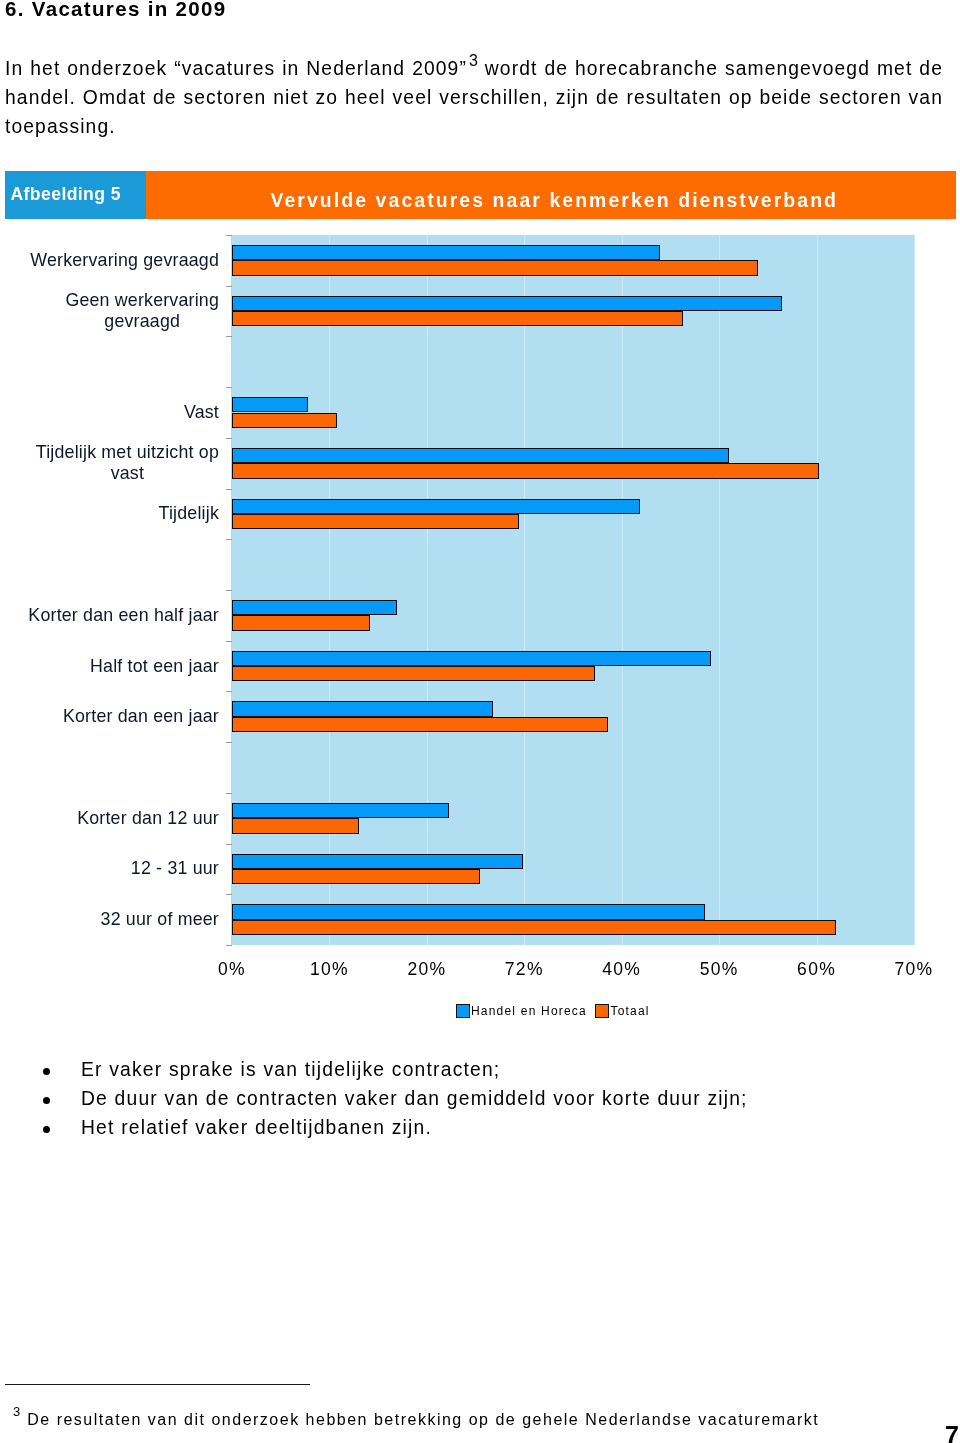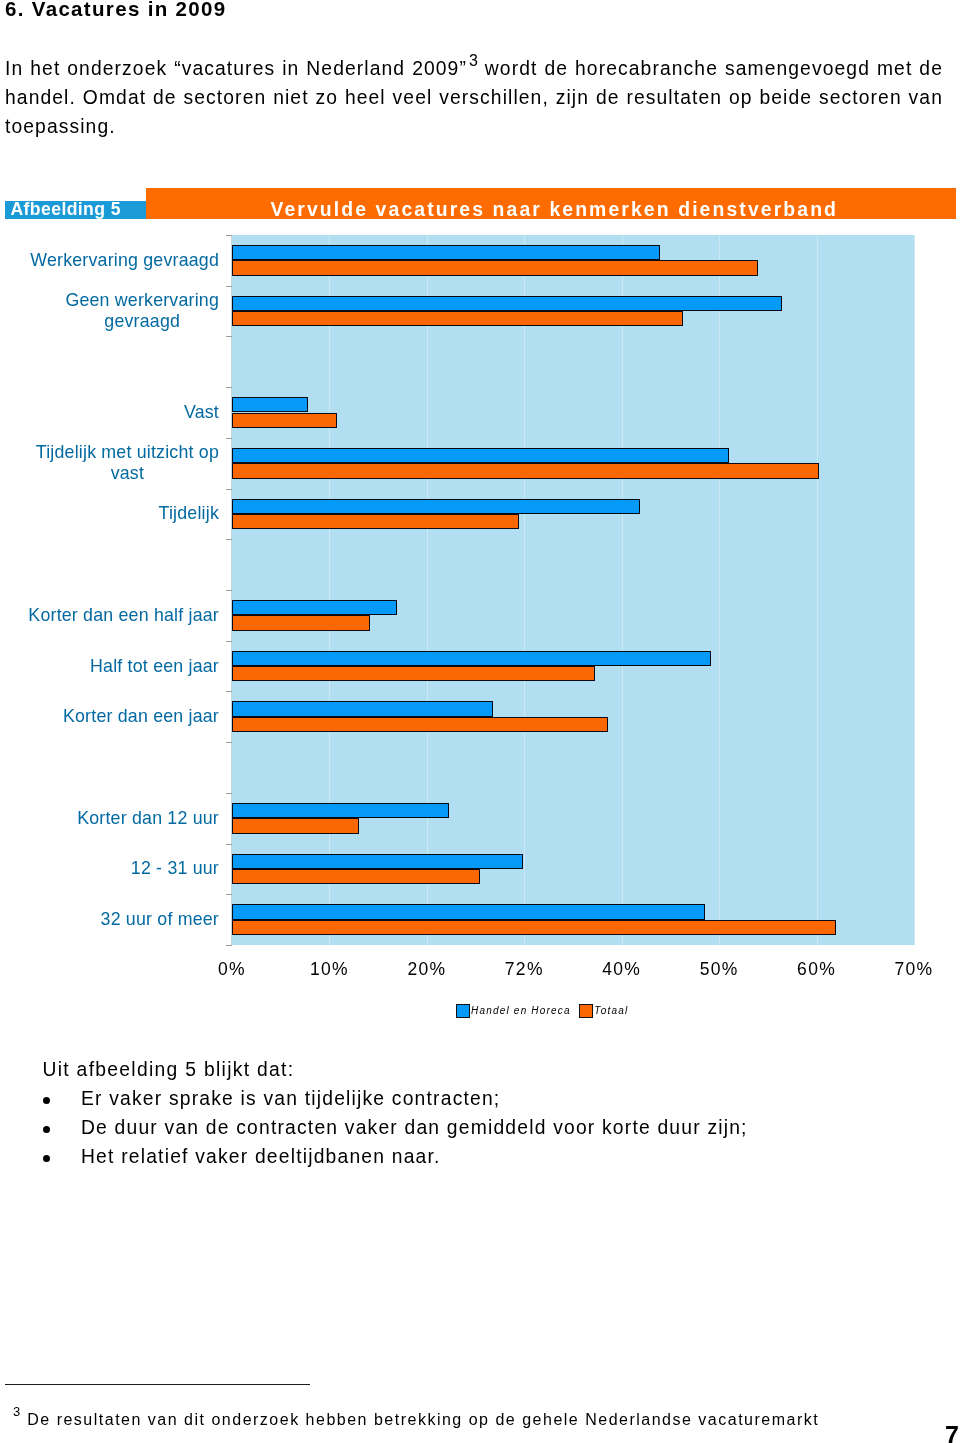--- a/index.html
+++ b/index.html
@@ -9,49 +9,49 @@
 
   
   .doc-heading{position:absolute;left:5px;top:-2px;margin:0;font-size:20.5px;font-weight:bold;
     letter-spacing:1.33px;color:#000;line-height:22px;white-space:nowrap;}
   .intro{position:absolute;left:5px;top:54px;width:938px;margin:0;font-size:19.3px;
     line-height:29px;letter-spacing:1.1px;color:#000;text-align:justify;}
   .intro sup{font-size:16px;vertical-align:baseline;letter-spacing:0;padding-left:2px;
     display:inline-block;line-height:0;height:0;position:relative;top:-9.5px;}
 
   
-  .fig-banner{position:absolute;left:5px;top:171px;width:951px;height:48px;display:flex;align-items:flex-end;}
+  .fig-banner{position:absolute;left:5px;top:171px;width:951px;height:48px;display:flex;}
   .fig-tag{width:140.5px;background:#1A9BD7;color:#fff;font-size:17.6px;font-weight:bold;
     letter-spacing:0.4px;display:flex;align-items:center;padding-left:5.5px;box-sizing:border-box;
     line-height:1;}
   .fig-title{flex:1;background:#FD6B01;color:#fff;font-size:19.4px;font-weight:bold;
     letter-spacing:2.1px;display:flex;align-items:center;justify-content:center;padding-left:7px;padding-top:12px;
     box-sizing:border-box;line-height:1;}
 
   
   .chart{position:absolute;left:0;top:0;width:960px;height:1030px;}
   .plot{position:absolute;left:232px;top:235px;width:682px;height:710px;background:#B2DEF1;}
   .grid{position:absolute;inset:0;}
   .grid i{position:absolute;top:0;bottom:0;width:1px;background:#CBEAF6;}
   .bars{position:absolute;inset:0;}
   .bars b{position:absolute;display:block;border:1.3px solid #0a0a14;box-sizing:border-box;}
   .yaxis{position:absolute;left:231.2px;top:235px;width:1px;height:711px;background:#C4D4DC;}
   .ticks i{position:absolute;width:5.5px;height:1px;background:#9A9A9A;}
   .cat-labels{position:absolute;left:0;top:0;width:960px;height:1030px;}
   .cat-labels .cl{position:absolute;right:741px;width:240px;text-align:right;}
   .cat-labels .cl i{display:inline-block;font-style:normal;text-align:center;
-    font-size:17.8px;line-height:21px;letter-spacing:0.2px;color:#0369a1;}
+    font-size:17.8px;line-height:21px;letter-spacing:0.2px;color:#0f172a;}
   .xticklabels{position:absolute;left:0;top:0;width:960px;}
   .xticklabels span{position:absolute;font-size:17.5px;letter-spacing:1.3px;color:#000;
     transform:translateX(-50%);white-space:nowrap;}
   .legend{position:absolute;left:455.5px;top:1004px;width:480px;display:flex;
     justify-content:flex-start;align-items:center;gap:8px;}
   .legend .li{display:flex;align-items:center;gap:1.5px;}
   .legend .sw{width:14px;height:14px;border:1.4px solid #121212;box-sizing:border-box;display:block;}
-  .legend .lb{font-size:10px;letter-spacing:1.2px;color:#000;line-height:14px;font-style:italic;}
+  .legend .lb{font-size:12px;letter-spacing:1.2px;color:#000;line-height:14px;}
 
   
   .concl{position:absolute;left:0;top:1055px;width:955px;font-size:19.3px;
     letter-spacing:1.2px;line-height:29px;color:#000;}
   .concl-lead{padding-left:42.5px;letter-spacing:1.3px;}
   ul.bullets{margin:0;padding:0;list-style:none;}
   ul.bullets li{position:relative;padding-left:81px;white-space:nowrap;}
   ul.bullets li:before{content:"";position:absolute;left:43px;top:12.5px;width:7px;
     height:7px;border-radius:50%;background:#000;}
 
@@ -161,25 +161,24 @@
           <span class="lb">Handel en Horeca</span>
         </div>
         <div class="li">
           <span class="sw" style="background: rgb(251, 103, 2);"></span>
           <span class="lb">Totaal</span>
         </div>
       </div>
   </div>
 
   <div class="concl">
-    <div class="concl-lead">Uit afbeelding 5 blijkt dat:</div>
     <ul class="bullets">
         <li>Er vaker sprake is van tijdelijke contracten;</li>
         <li>De duur van de contracten vaker dan gemiddeld voor korte duur zijn;</li>
-        <li>Het relatief vaker deeltijdbanen naar.</li>
+        <li>Het relatief vaker deeltijdbanen zijn.</li>
       </ul>
   </div>
 
   <div class="fn-rule"></div>
   <p class="footnote"><sup class="fn-marker">3</sup><span class="fn-text">De resultaten van dit onderzoek hebben betrekking op de gehele Nederlandse vacaturemarkt</span></p>
 
   <div class="pageno">7</div>
 
 </div>
 

